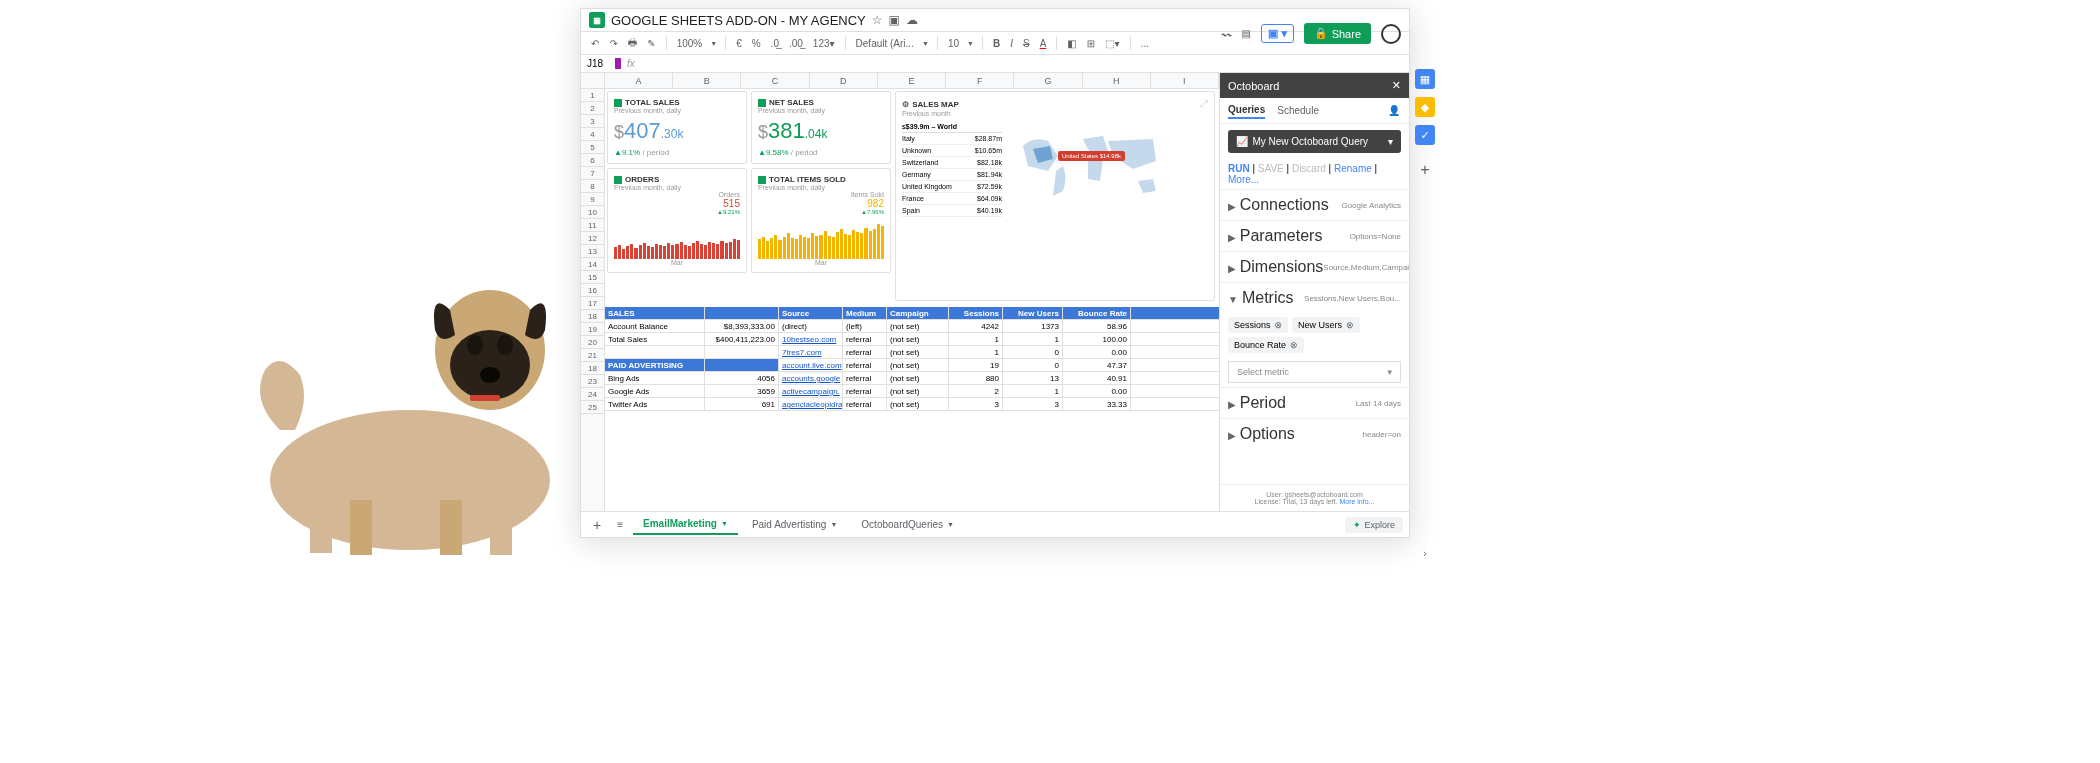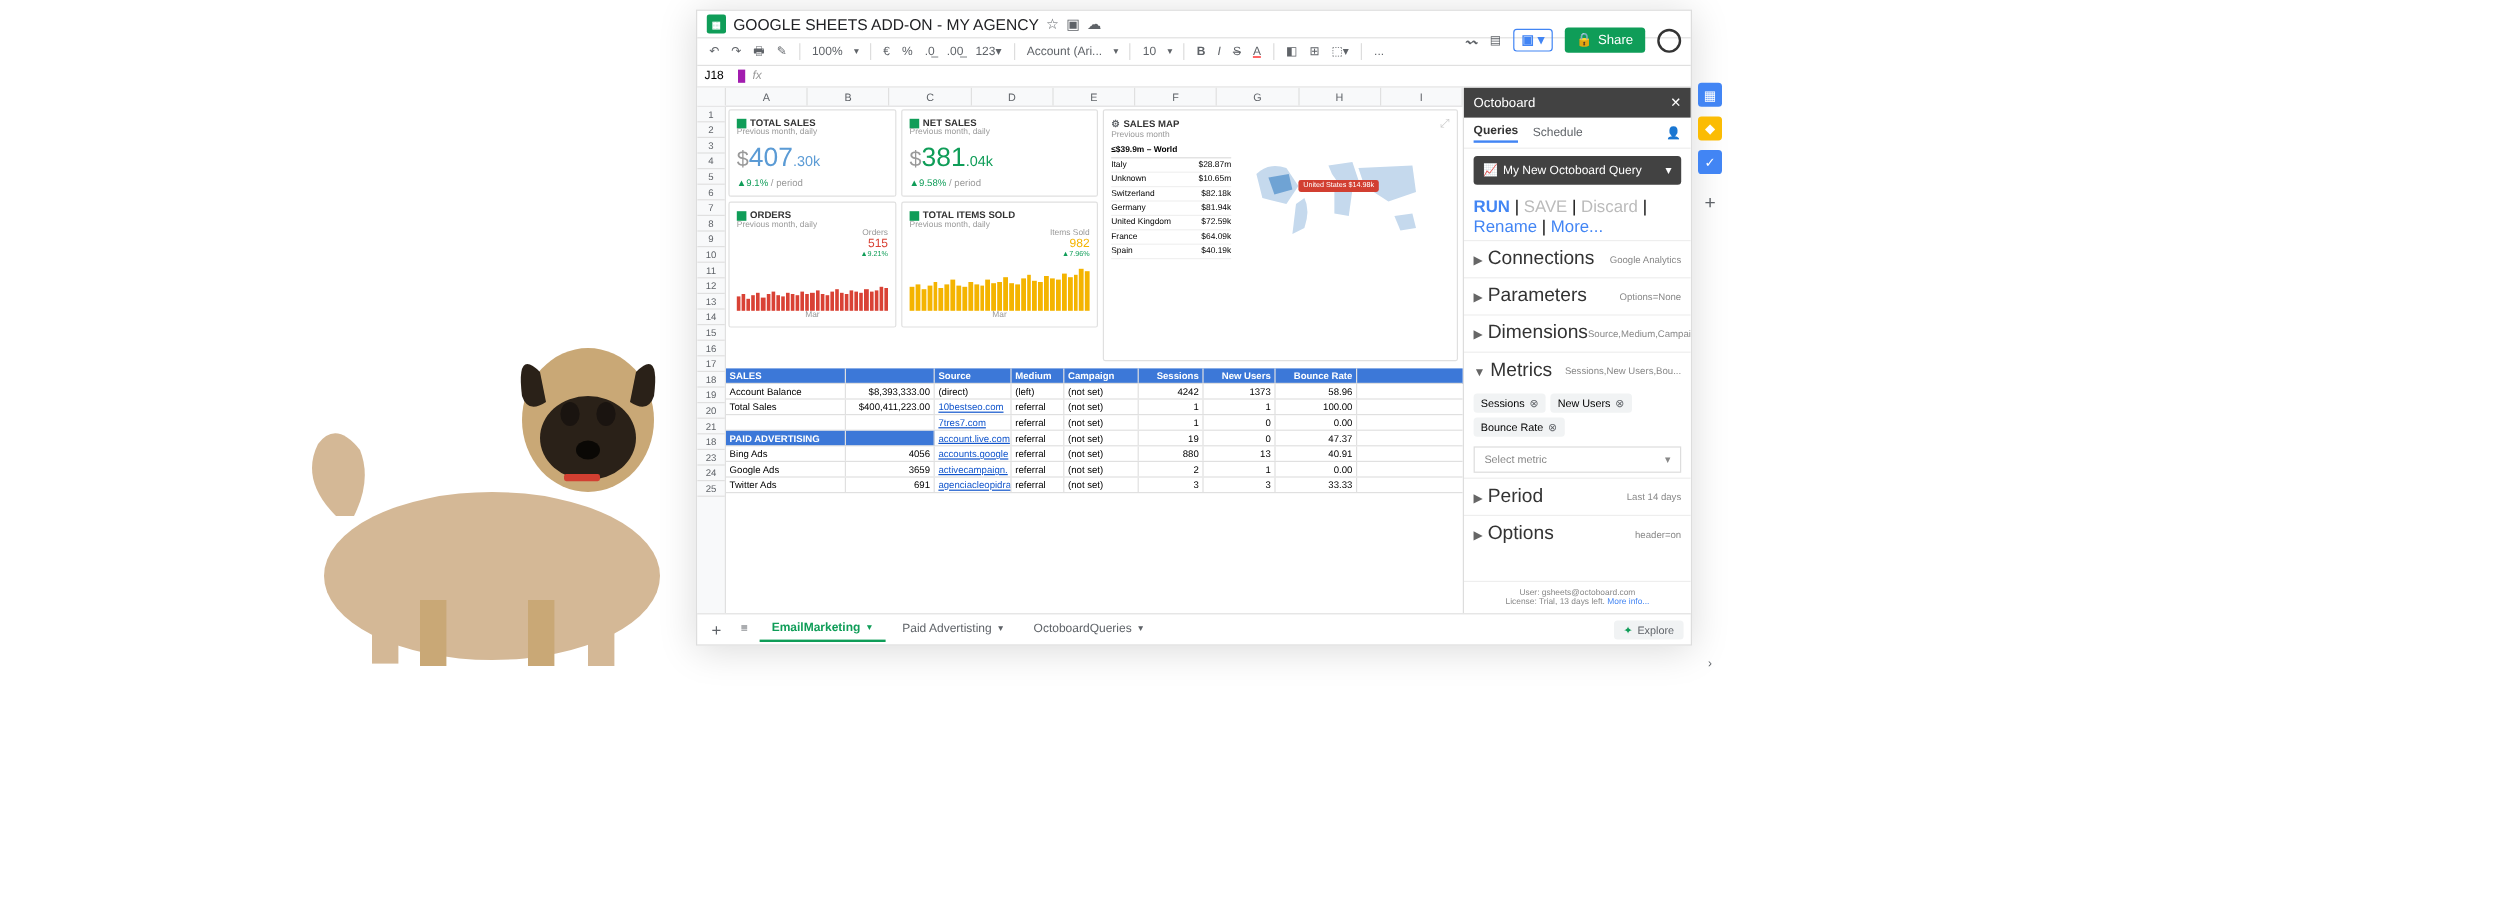--- a/index.html
+++ b/index.html
@@ -67,21 +67,21 @@
 .dgcell.c7{width:68px;text-align:right}
 .hdrrow{background:#3c78d8;color:#fff;font-weight:bold}
 .sechdr{background:#3c78d8;color:#fff;font-weight:bold}
 .link{color:#1155cc;text-decoration:underline}
 .sidebar{width:190px;background:#fff;border-left:1px solid #ddd;display:flex;flex-direction:column;font-size:10px}
 .sbtitle{background:#424242;color:#fff;padding:6px 8px;display:flex;justify-content:space-between;align-items:center;font-size:11px}
 .sbtabs{display:flex;padding:4px 8px;gap:12px;align-items:center;border-bottom:1px solid #eee}
 .sbtab{font-size:10px;color:#5f6368;padding:2px 0}
 .sbtab.active{color:#333;font-weight:bold;border-bottom:2px solid #4285f4}
 .querybtn{margin:6px 8px;background:#424242;color:#fff;padding:6px 8px;border-radius:3px;display:flex;justify-content:space-between;align-items:center;font-size:10px}
-.actions{padding:4px 8px;font-size:14px}
+.actions{padding:4px 8px;font-size:10px}
 .actions .run{color:#4285f4;font-weight:bold}
 .actions .save{color:#bbb}
 .actions .discard{color:#bbb}
 .actions .rename{color:#4285f4}
 .actions .more{color:#4285f4}
 .section{border-top:1px solid #eee;padding:6px 8px;display:flex;justify-content:space-between;align-items:center}
 .section .lbl{font-size:16px;color:#333}
 .section .val{font-size:8px;color:#888}
 .section .arr{color:#666;margin-right:4px}
 .chips{padding:4px 8px;display:flex;flex-wrap:wrap;gap:4px}
@@ -155,21 +155,21 @@
     <span class="sep"></span>
     <span class="btn">100%</span>
       <span style="font-size:7px">▼</span>
     <span class="sep"></span>
     <span class="btn">€</span>
     <span class="btn">%</span>
     <span class="btn">.0̲</span>
     <span class="btn">.00̲</span>
     <span class="btn">123▾</span>
     <span class="sep"></span>
-    <span class="btn">Account (Ari...</span>
+    <span class="btn">Default (Ari...</span>
       <span style="font-size:7px">▼</span>
     <span class="sep"></span>
     <span class="btn">10</span>
       <span style="font-size:7px">▼</span>
     <span class="sep"></span>
     <span class="btn"><b>B</b></span>
     <span class="btn"><i>I</i></span>
     <span class="btn"><s>S</s></span>
     <span class="btn"><u style="text-decoration-color:red">A</u></span>
     <span class="sep"></span>
@@ -279,21 +279,21 @@
                     <div class="bar" style="height: 15px; background: rgb(217, 66, 53);"></div>
                     <div class="bar" style="height: 18px; background: rgb(217, 66, 53);"></div>
                     <div class="bar" style="height: 16px; background: rgb(217, 66, 53);"></div>
                     <div class="bar" style="height: 17px; background: rgb(217, 66, 53);"></div>
                     <div class="bar" style="height: 20px; background: rgb(217, 66, 53);"></div>
                     <div class="bar" style="height: 19px; background: rgb(217, 66, 53);"></div>
                   </div>
                 <div class="barlbl">Mar</div>
               </div>
             </div>
-            <div class="dashcol" style="width:164px">
+            <div class="dashcol" style="width:140px">
               <div class="card">
                 <div class="cardhdr">
                     <span class="dico green-tag"></span>
                     <span>NET SALES</span>
                   </div>
                 <div class="cardsub">Previous month, daily</div>
                 <div class="bignum g"><span class="d">$</span><span>381</span><span class="k">.04k</span></div>
                 <div class="trend"><span>▲9.58%</span> <span class="per">/ period</span></div>
               </div>
               <div class="card">

